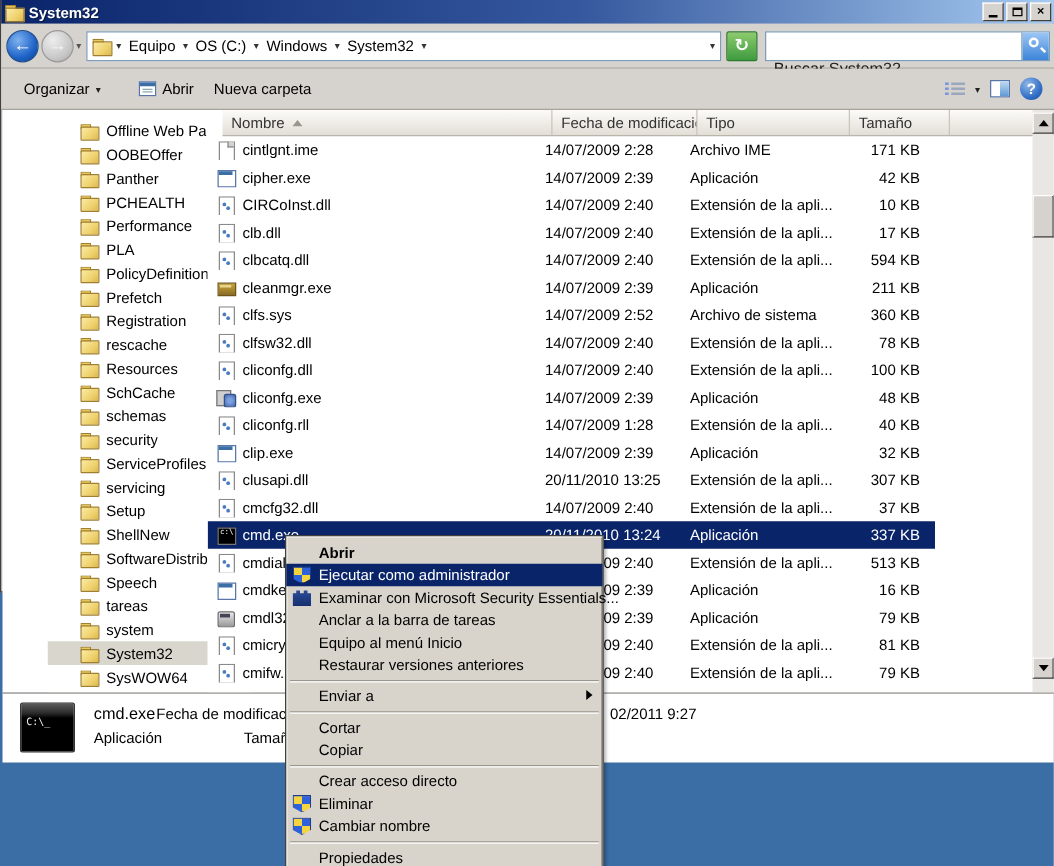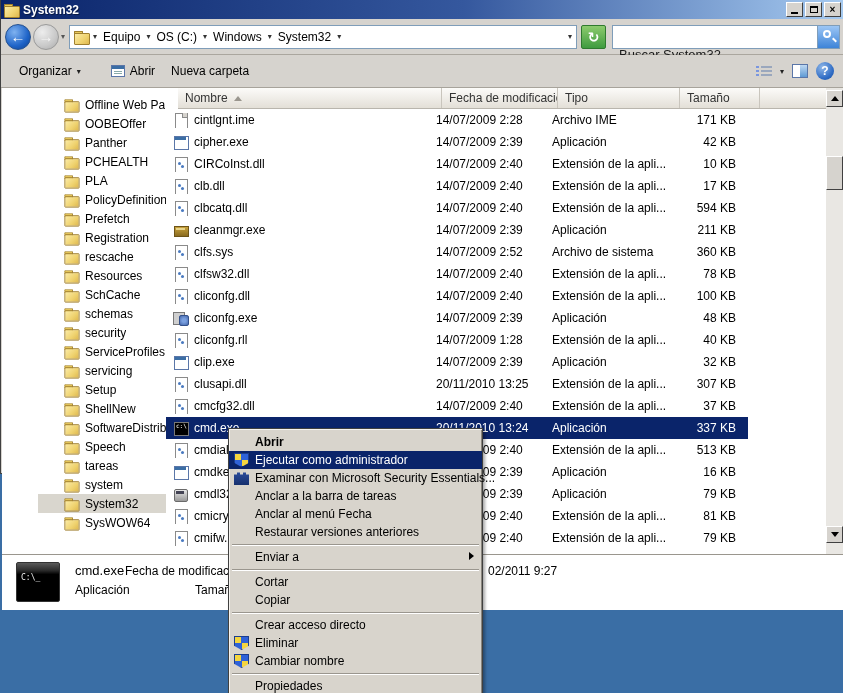--- a/index.html
+++ b/index.html
@@ -269,20 +269,24 @@
             <div class="side-item">
             <span class="folder-ico"></span>
             <span class="lbl">Panther</span>
           </div>
             <div class="side-item">
             <span class="folder-ico"></span>
             <span class="lbl">PCHEALTH</span>
           </div>
             <div class="side-item">
             <span class="folder-ico"></span>
+            <span class="lbl">Performance</span>
+          </div>
+            <div class="side-item">
+            <span class="folder-ico"></span>
             <span class="lbl">PLA</span>
           </div>
             <div class="side-item">
             <span class="folder-ico"></span>
             <span class="lbl">PolicyDefinition</span>
           </div>
             <div class="side-item">
             <span class="folder-ico"></span>
             <span class="lbl">Prefetch</span>
           </div>
@@ -596,21 +600,21 @@
         <span class="mi-label">Examinar con Microsoft Security Essentials...</span>
 
       </div>
         <div class="menu-item">
         <span class="mi-icon"></span>
         <span class="mi-label">Anclar a la barra de tareas</span>
 
       </div>
         <div class="menu-item">
         <span class="mi-icon"></span>
-        <span class="mi-label">Anclar al menú Fecha</span>
+        <span class="mi-label">Equipo al menú Inicio</span>
 
       </div>
         <div class="menu-item">
         <span class="mi-icon"></span>
         <span class="mi-label">Restaurar versiones anteriores</span>
 
       </div>
         <div class="menu-sep"></div>
         <div class="menu-item has-submenu">
         <span class="mi-icon"></span>

